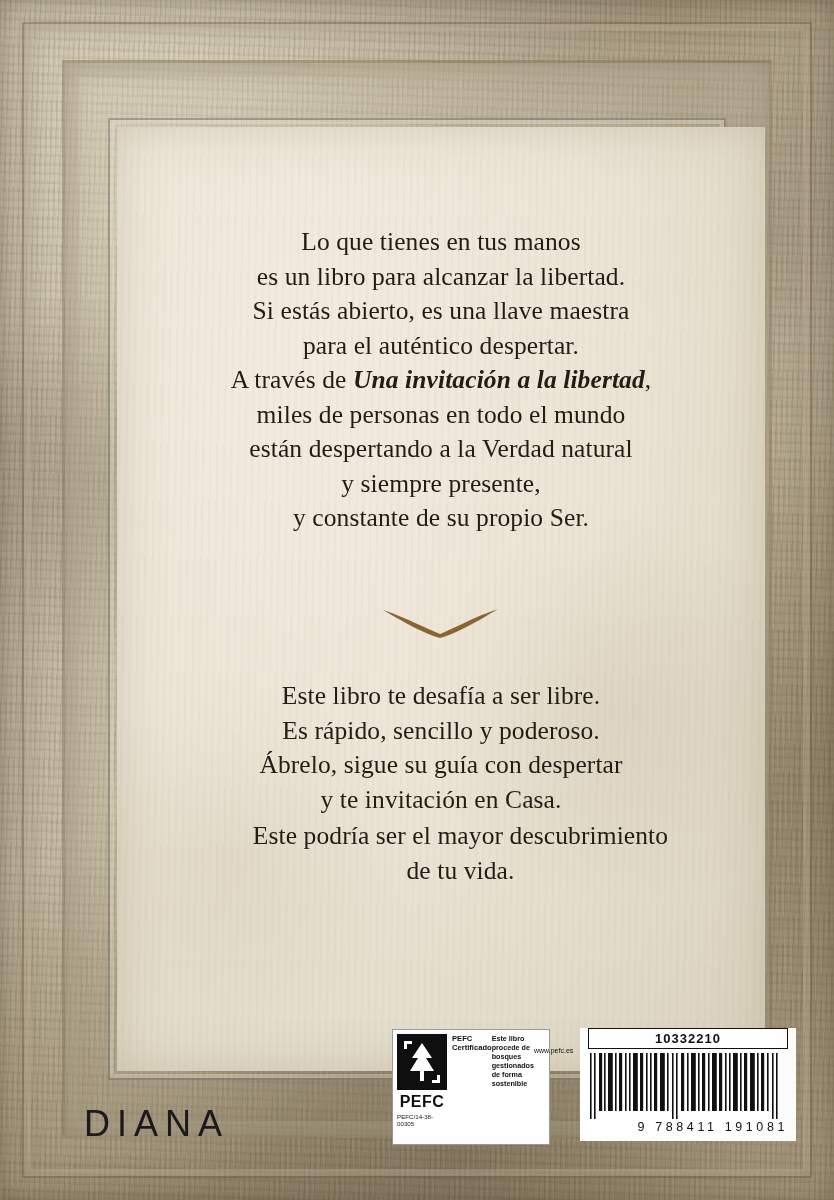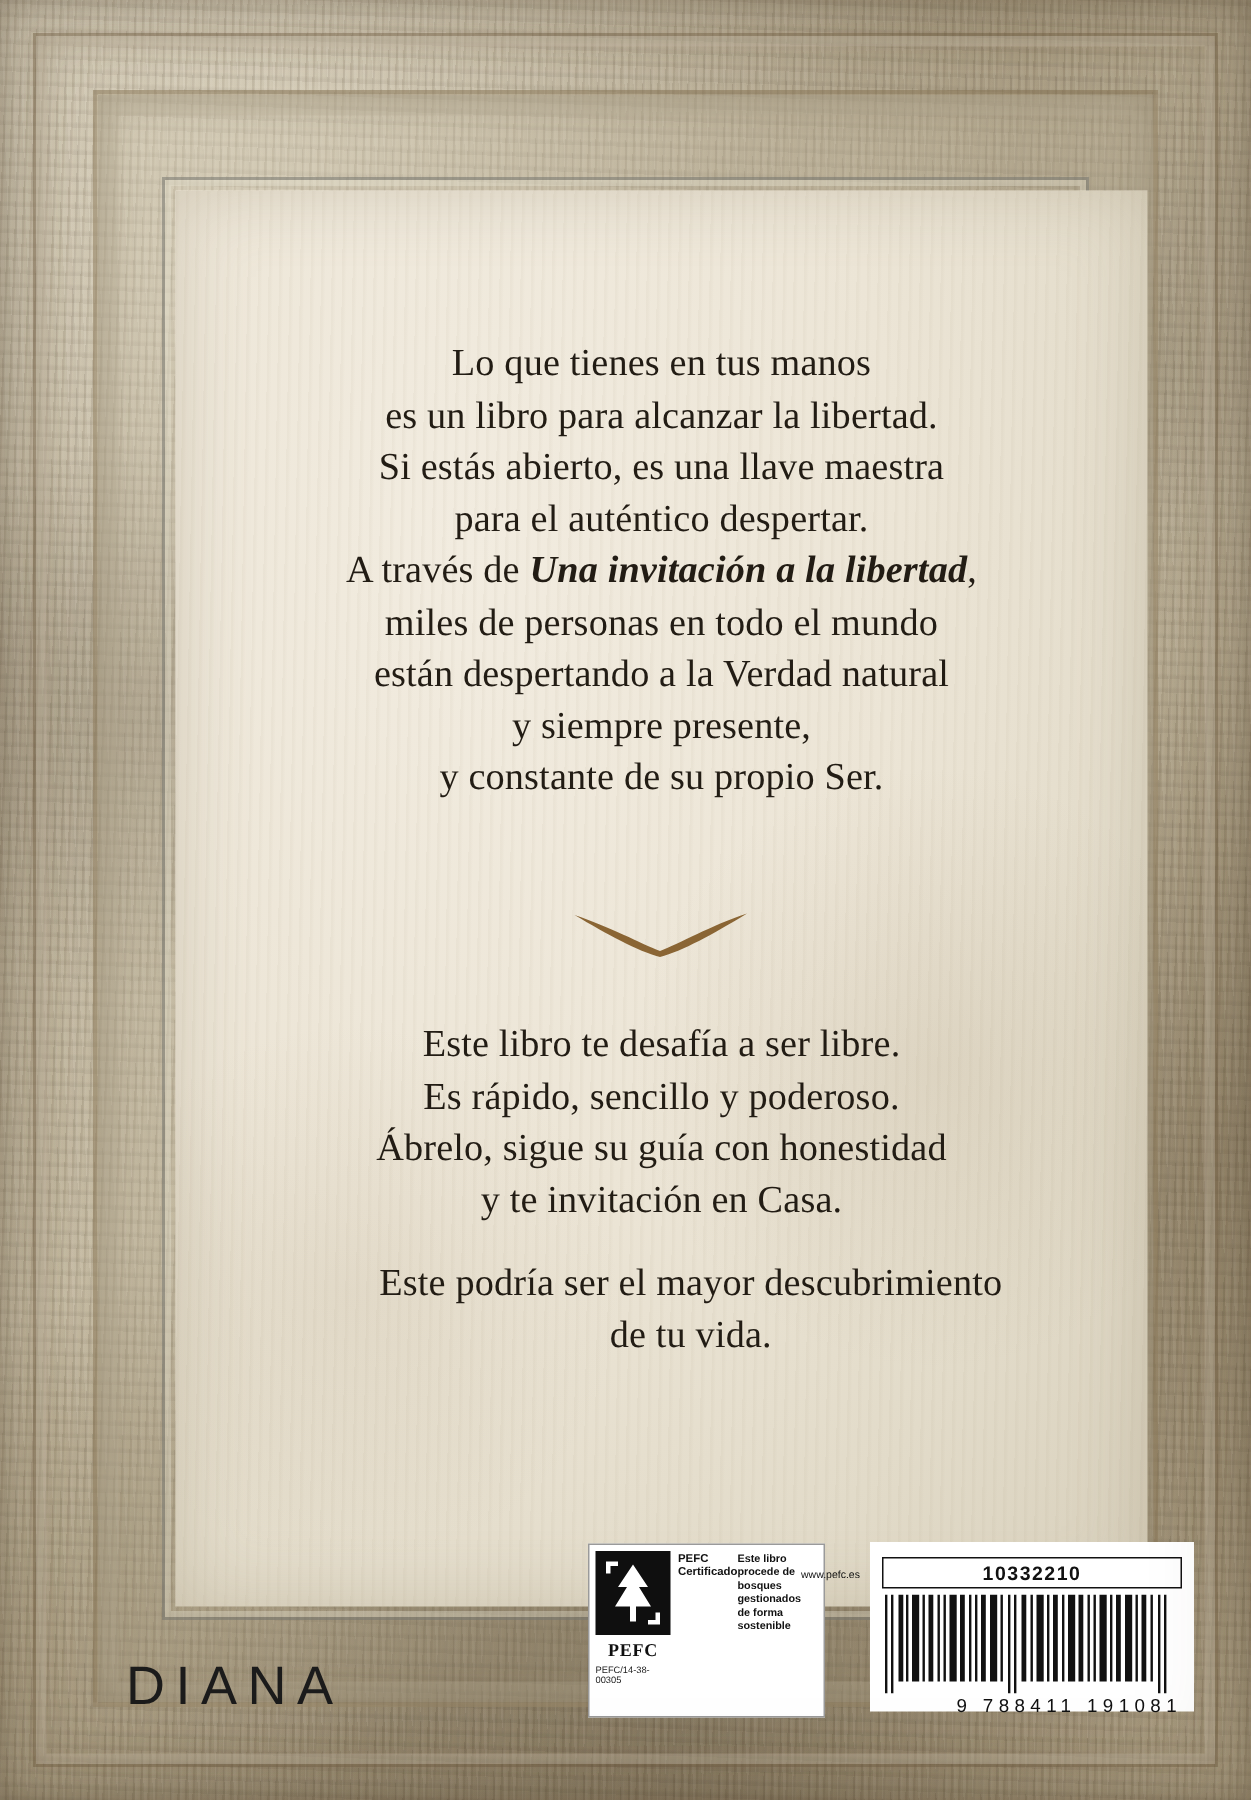--- a/index.html
+++ b/index.html
@@ -111,21 +111,21 @@
   .blurb {
     position: absolute;
     left: 0;
     right: 0;
     text-align: center;
     color: #221c14;
     font-family: "Liberation Serif", serif;
   }
   .blurb-1 { top: 98px; }
   .blurb-2 { top: 552px; }
-  .blurb-3 { top: 711px; padding-left: 39px; }
+  .blurb-3 { top: 692px; padding-left: 39px; }
   .blurb p {
     margin: 0;
     font-size: 25.5px;
     line-height: 34.5px;
     letter-spacing: 0.1px;
   }
   .blurb p em {
     font-style: italic;
     font-weight: bold;
   }
@@ -174,22 +174,22 @@
   }
   .pefc-mark {
     width: 50px;
     height: 56px;
     background: #0f0f0f;
     display: flex;
     align-items: center;
     justify-content: center;
   }
   .pefc-word {
-    font-family: Liberation Serif, serif;
-    font-size: 12px;
+    font-family: Liberation Sans, sans-serif;
+    font-size: 16px;
     font-weight: bold;
     color: #0f0f0f;
     letter-spacing: 0.5px;
     margin-top: 3px;
   }
   .pefc-code {
     font-family: "Liberation Sans", sans-serif;
     font-size: 6.2px;
     color: #1a1a1a;
     margin-top: 2px;
@@ -225,21 +225,21 @@
 
   
   .barcode-box {
     position: absolute;
     left: 580px;
     top: 1028px;
     width: 216px;
     height: 113px;
     background: #ffffff;
     box-sizing: border-box;
-    padding: 10px 8px 2px 8px;
+    padding: 0 8px 2px 8px;
   }
   .barcode-topnum {
     border: 1px solid #111;
     text-align: center;
     font-family: "Liberation Sans", sans-serif;
     font-size: 13px;
     font-weight: bold;
     letter-spacing: 1px;
     padding: 2px 0 2px 0;
     color: #111;
@@ -301,21 +301,21 @@
 
     <div class="ornament">
       <svg width="124" height="34" viewBox="0 0 124 34" aria-hidden="true">
         <path d="M4 5 C 28 13, 48 24, 61 29 C 74 24, 95 12, 119 4 C 96 18, 76 29, 61 33 C 46 29, 26 18, 4 5 Z" fill="#8a6534"></path>
       </svg>
     </div>
 
     <div class="blurb blurb-2">
       <p>Este libro te desafía a ser libre.</p>
       <p>Es rápido, sencillo y poderoso.</p>
-      <p>Ábrelo, sigue su guía con honestidad</p>
+      <p>Ábrelo, sigue su guía con despertar</p>
       <p>y te invitación en Casa.</p>
     </div>
 
     <div class="blurb blurb-3">
       <p>Este podría ser el mayor descubrimiento</p>
       <p>de tu vida.</p>
     </div>
   </div>
 
   <div class="publisher">DIANA</div>

